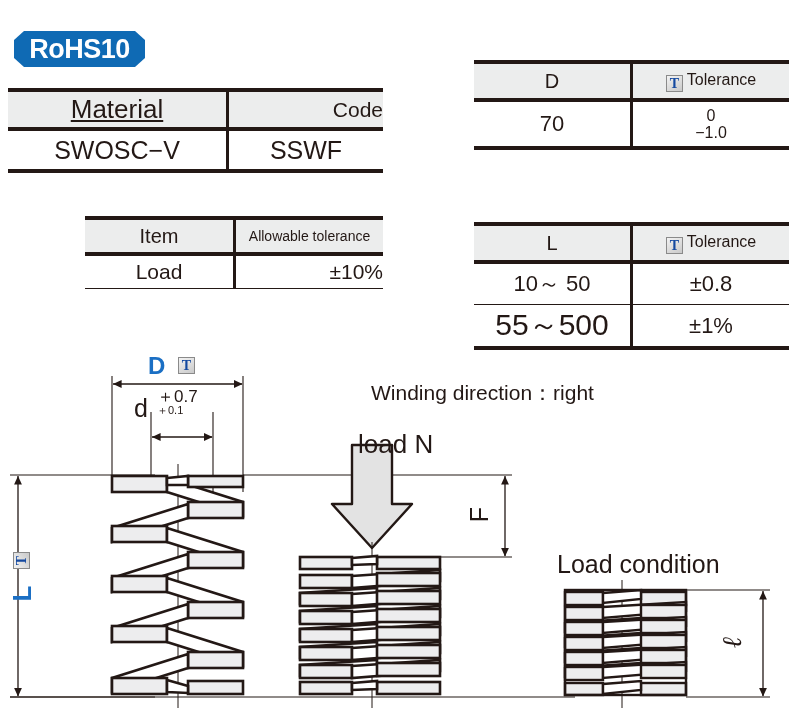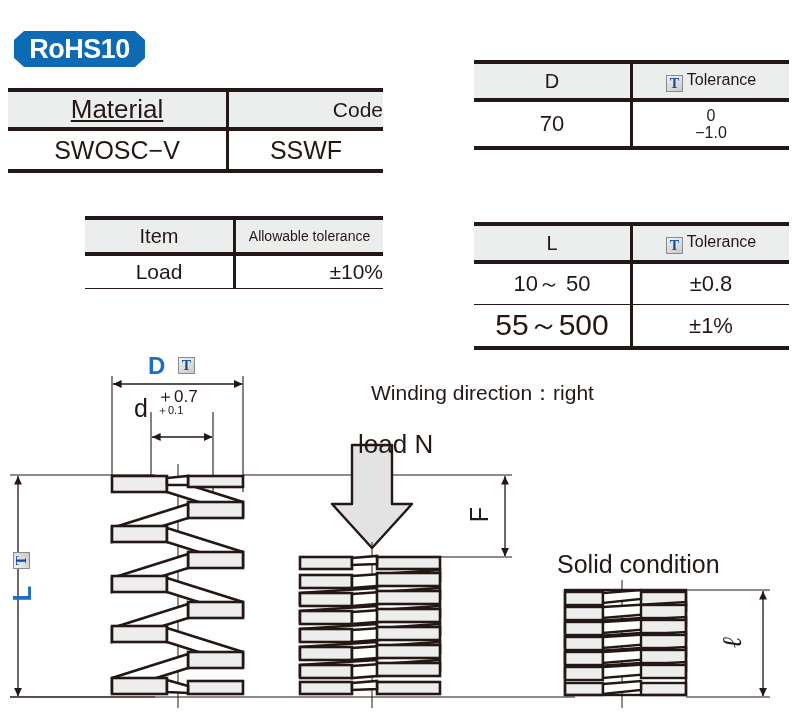--- a/index.html
+++ b/index.html
@@ -342,16 +342,16 @@
 
   <div class="abs lbl" style="left:333px; top:27px; font-size:21px;margin-left:38px;">Winding direction：right</div>
 
   <div class="abs lbl" style="left:330px; top:77px; font-size:26px;margin-left:28px;">load N</div>
 
   <div class="abs lbl rot90ccw" style="left:464px; top:148px; width:30px; text-align:center; font-size:25px;">F</div>
 
   <span class="abs t-badge rot90ccw" style="left:13px; top:200px;">T</span>
   <div class="abs lbl blue-lbl rot90ccw" style="left:7px; top:226px; width:30px; text-align:center; font-size:26px;">L</div>
 
-  <div class="abs lbl" style="left:557px; top:198px; font-size:25px;">Solid condition</div>
+  <div class="abs lbl" style="left:557px; top:198px; font-size:25px;">Load condition</div>
 
   <div class="abs lbl rot90ccw" style="left:717px; top:275px; width:30px; text-align:center; font-size:27px; font-family:'Liberation Serif',serif; font-style:italic;">ℓ</div>
 </div>
 
 </body></html>

